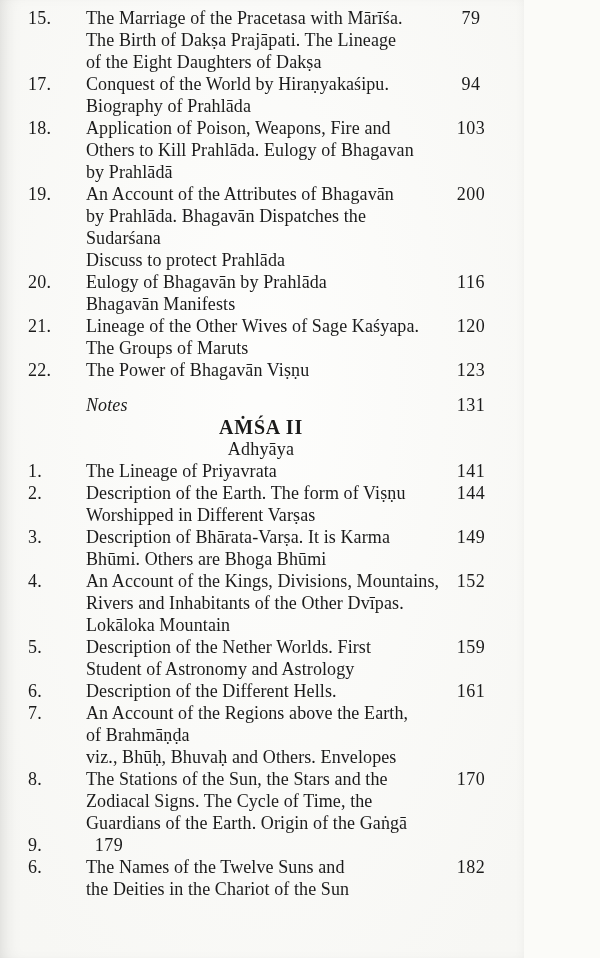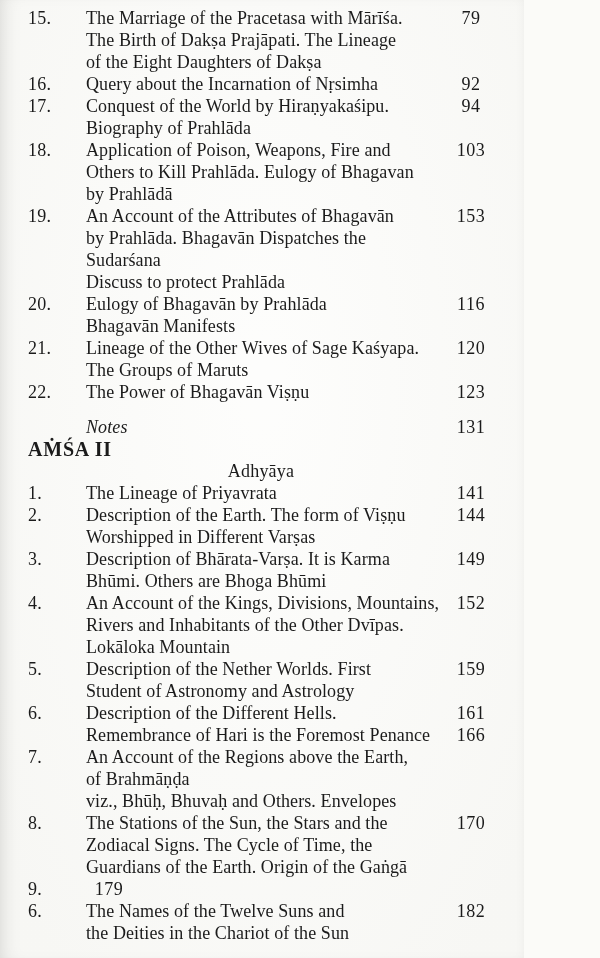--- a/index.html
+++ b/index.html
@@ -46,20 +46,21 @@
     text-align: center;
     letter-spacing: 0.5px;
   }
   .notes-row {
     margin-top: 13px;
   }
   .notes-row .txt {
     font-style: italic;
   }
   .heading {
+    text-align: center;
     font-weight: bold;
     font-size: 20px;
     line-height: 22px;
     letter-spacing: 0.8px;
   }
   .adhyaya {
     font-weight: normal;
     font-size: 18px;
     line-height: 22px;
     letter-spacing: 0.2px;
@@ -80,25 +81,20 @@
         <span class="num"></span>
         <span class="txt">The Birth of Dakṣa Prajāpati. The Lineage</span>
         <span class="pg"></span>
       </div>
       <div class="row">
         <span class="num"></span>
         <span class="txt">of the Eight Daughters of Dakṣa</span>
         <span class="pg"></span>
       </div>
       <div class="row">
-        <span class="num">16.</span>
-        <span class="txt">Query about the Incarnation of Nṛsimha</span>
-        <span class="pg">92</span>
-      </div>
-      <div class="row">
         <span class="num">17.</span>
         <span class="txt">Conquest of the World by Hiraṇyakaśipu.</span>
         <span class="pg">94</span>
       </div>
       <div class="row">
         <span class="num"></span>
         <span class="txt">Biography of Prahlāda</span>
         <span class="pg"></span>
       </div>
       <div class="row">
@@ -112,21 +108,21 @@
         <span class="pg"></span>
       </div>
       <div class="row">
         <span class="num"></span>
         <span class="txt">by Prahlādā</span>
         <span class="pg"></span>
       </div>
       <div class="row">
         <span class="num">19.</span>
         <span class="txt">An Account of the Attributes of Bhagavān</span>
-        <span class="pg">153</span>
+        <span class="pg">200</span>
       </div>
       <div class="row">
         <span class="num"></span>
         <span class="txt">by Prahlāda. Bhagavān Dispatches the Sudarśana</span>
         <span class="pg"></span>
       </div>
       <div class="row">
         <span class="num"></span>
         <span class="txt">Discuss to protect Prahlāda</span>
         <span class="pg"></span>
@@ -210,25 +206,20 @@
       </div>
       <div class="row">
         <span class="num"></span>
         <span class="txt">Student of Astronomy and Astrology</span>
         <span class="pg"></span>
       </div>
       <div class="row">
         <span class="num">6.</span>
         <span class="txt">Description of the Different Hells.</span>
         <span class="pg">161</span>
-      </div>
-      <div class="row">
-        <span class="num"></span>
-        <span class="txt">Remembrance of Hari is the Foremost Penance</span>
-        <span class="pg">166</span>
       </div>
       <div class="row">
         <span class="num">7.</span>
         <span class="txt">An Account of the Regions above the Earth,</span>
         <span class="pg"></span>
       </div>
       <div class="row">
         <span class="num"></span>
         <span class="txt">of Brahmāṇḍa</span>
         <span class="pg"></span>

